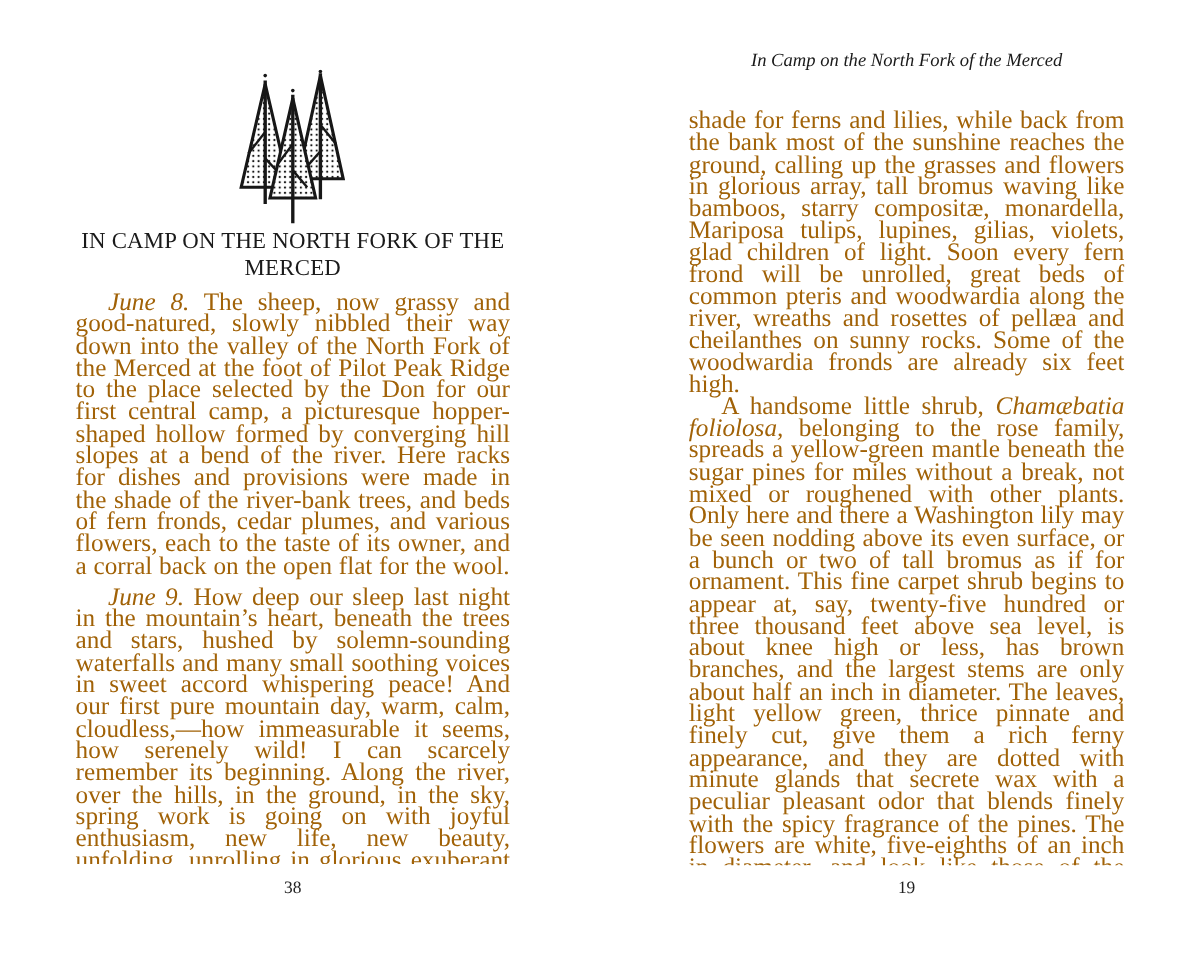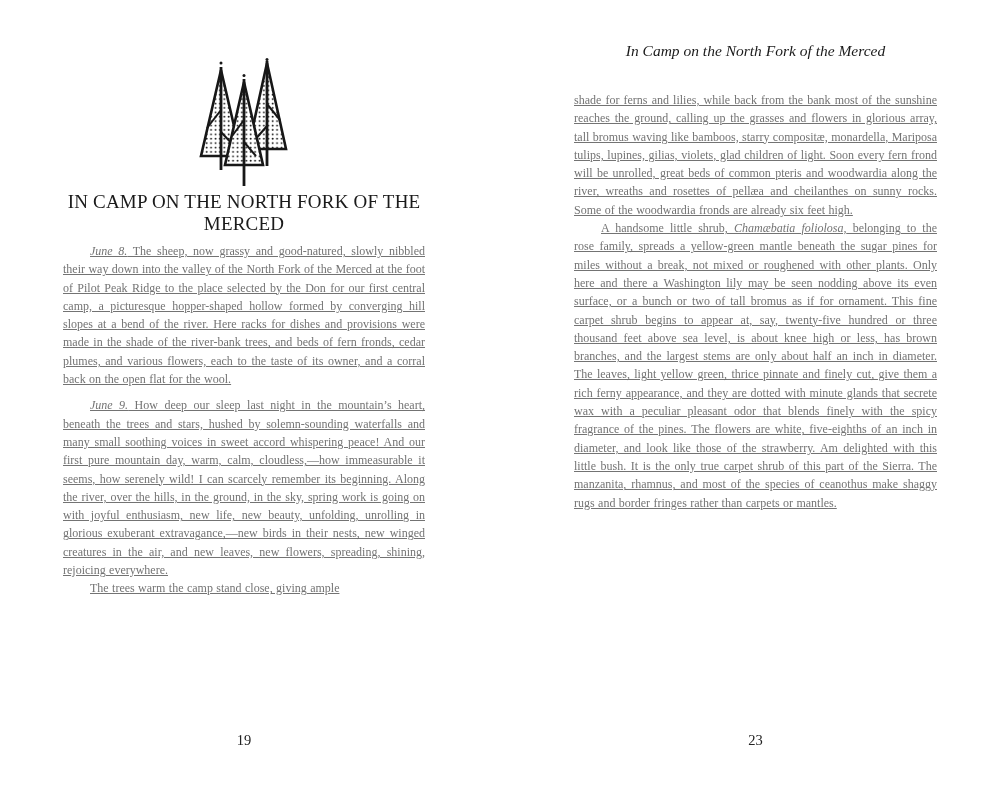--- a/index.html
+++ b/index.html
@@ -38,25 +38,24 @@
     color: #1a1a1a;
   }
 
   .body-text { position: absolute; left: 0; width: 100%; overflow: hidden; }
   .body-left  { top: 242px; max-height: 478px; }
   .body-right { top: 91px;  max-height: 630px; }
 
   p.para {
     margin: 0;
     text-align: justify;
-    font-size: 12px;
+    font-size: 21px;
     line-height: 18.3px;
-    color: #737373;
+    color: #a16207;
     word-spacing: 0.4px;
-    text-decoration: underline;
   }
   p.para.indent { text-indent: 27px; }
   p.para.entry-gap { margin-top: 8px; }
   .it { font-style: italic; }
 
   .folio {
     position: absolute; top: 732px; left: 0; width: 100%;
     text-align: center;
     font-size: 14.5px;
     color: #222;
@@ -100,28 +99,28 @@
     </div>
 
     <div class="chapter-title">IN CAMP ON THE NORTH FORK OF THE MERCED</div>
 
     <div class="body-text body-left">
         <p class="para indent"><span class="it">June 8.</span><span class=""> The sheep, now grassy and good-natured, slowly nibbled their way down into the valley of the North Fork of the Merced at the foot of Pilot Peak Ridge to the place selected by the Don for our first central camp, a picturesque hopper-shaped hollow formed by converging hill slopes at a bend of the river. Here racks for dishes and provisions were made in the shade of the river-bank trees, and beds of fern fronds, cedar plumes, and various flowers, each to the taste of its owner, and a corral back on the open flat for the wool.</span></p>
         <p class="para indent entry-gap"><span class="it">June 9.</span><span class=""> How deep our sleep last night in the mountain’s heart, beneath the trees and stars, hushed by solemn-sounding waterfalls and many small soothing voices in sweet accord whispering peace! And our first pure mountain day, warm, calm, cloudless,—how immeasurable it seems, how serenely wild! I can scarcely remember its beginning. Along the river, over the hills, in the ground, in the sky, spring work is going on with joyful enthusiasm, new life, new beauty, unfolding, unrolling in glorious exuberant extravagance,—new birds in their nests, new winged creatures in the air, and new leaves, new flowers, spreading, shining, rejoicing everywhere.</span></p>
         <p class="para indent"><span class="">The trees warm the camp stand close, giving ample</span></p>
       </div>
 
-    <div class="folio">19</div>
+    <div class="folio">38</div>
   </div>
 
   <div class="page page-right">
 
     <div class="running-header">In Camp on the North Fork of the Merced</div>
 
     <div class="body-text body-right">
         <p class="para"><span class="">shade for ferns and lilies, while back from the bank most of the sunshine reaches the ground, calling up the grasses and flowers in glorious array, tall bromus waving like bamboos, starry compositæ, monardella, Mariposa tulips, lupines, gilias, violets, glad children of light. Soon every fern frond will be unrolled, great beds of common pteris and woodwardia along the river, wreaths and rosettes of pellæa and cheilanthes on sunny rocks. Some of the woodwardia fronds are already six feet high.</span></p>
         <p class="para indent"><span class="">A handsome little shrub, </span><span class="it">Chamæbatia foliolosa,</span><span class=""> belonging to the rose family, spreads a yellow-green mantle beneath the sugar pines for miles without a break, not mixed or roughened with other plants. Only here and there a Washington lily may be seen nodding above its even surface, or a bunch or two of tall bromus as if for ornament. This fine carpet shrub begins to appear at, say, twenty-five hundred or three thousand feet above sea level, is about knee high or less, has brown branches, and the largest stems are only about half an inch in diameter. The leaves, light yellow green, thrice pinnate and finely cut, give them a rich ferny appearance, and they are dotted with minute glands that secrete wax with a peculiar pleasant odor that blends finely with the spicy fragrance of the pines. The flowers are white, five-eighths of an inch in diameter, and look like those of the strawberry. Am delighted with this little bush. It is the only true carpet shrub of this part of the Sierra. The manzanita, rhamnus, and most of the species of ceanothus make shaggy rugs and border fringes rather than carpets or mantles.</span></p>
       </div>
 
-    <div class="folio">23</div>
+    <div class="folio">19</div>
   </div>
 
 </div>
 
 </body></html>

